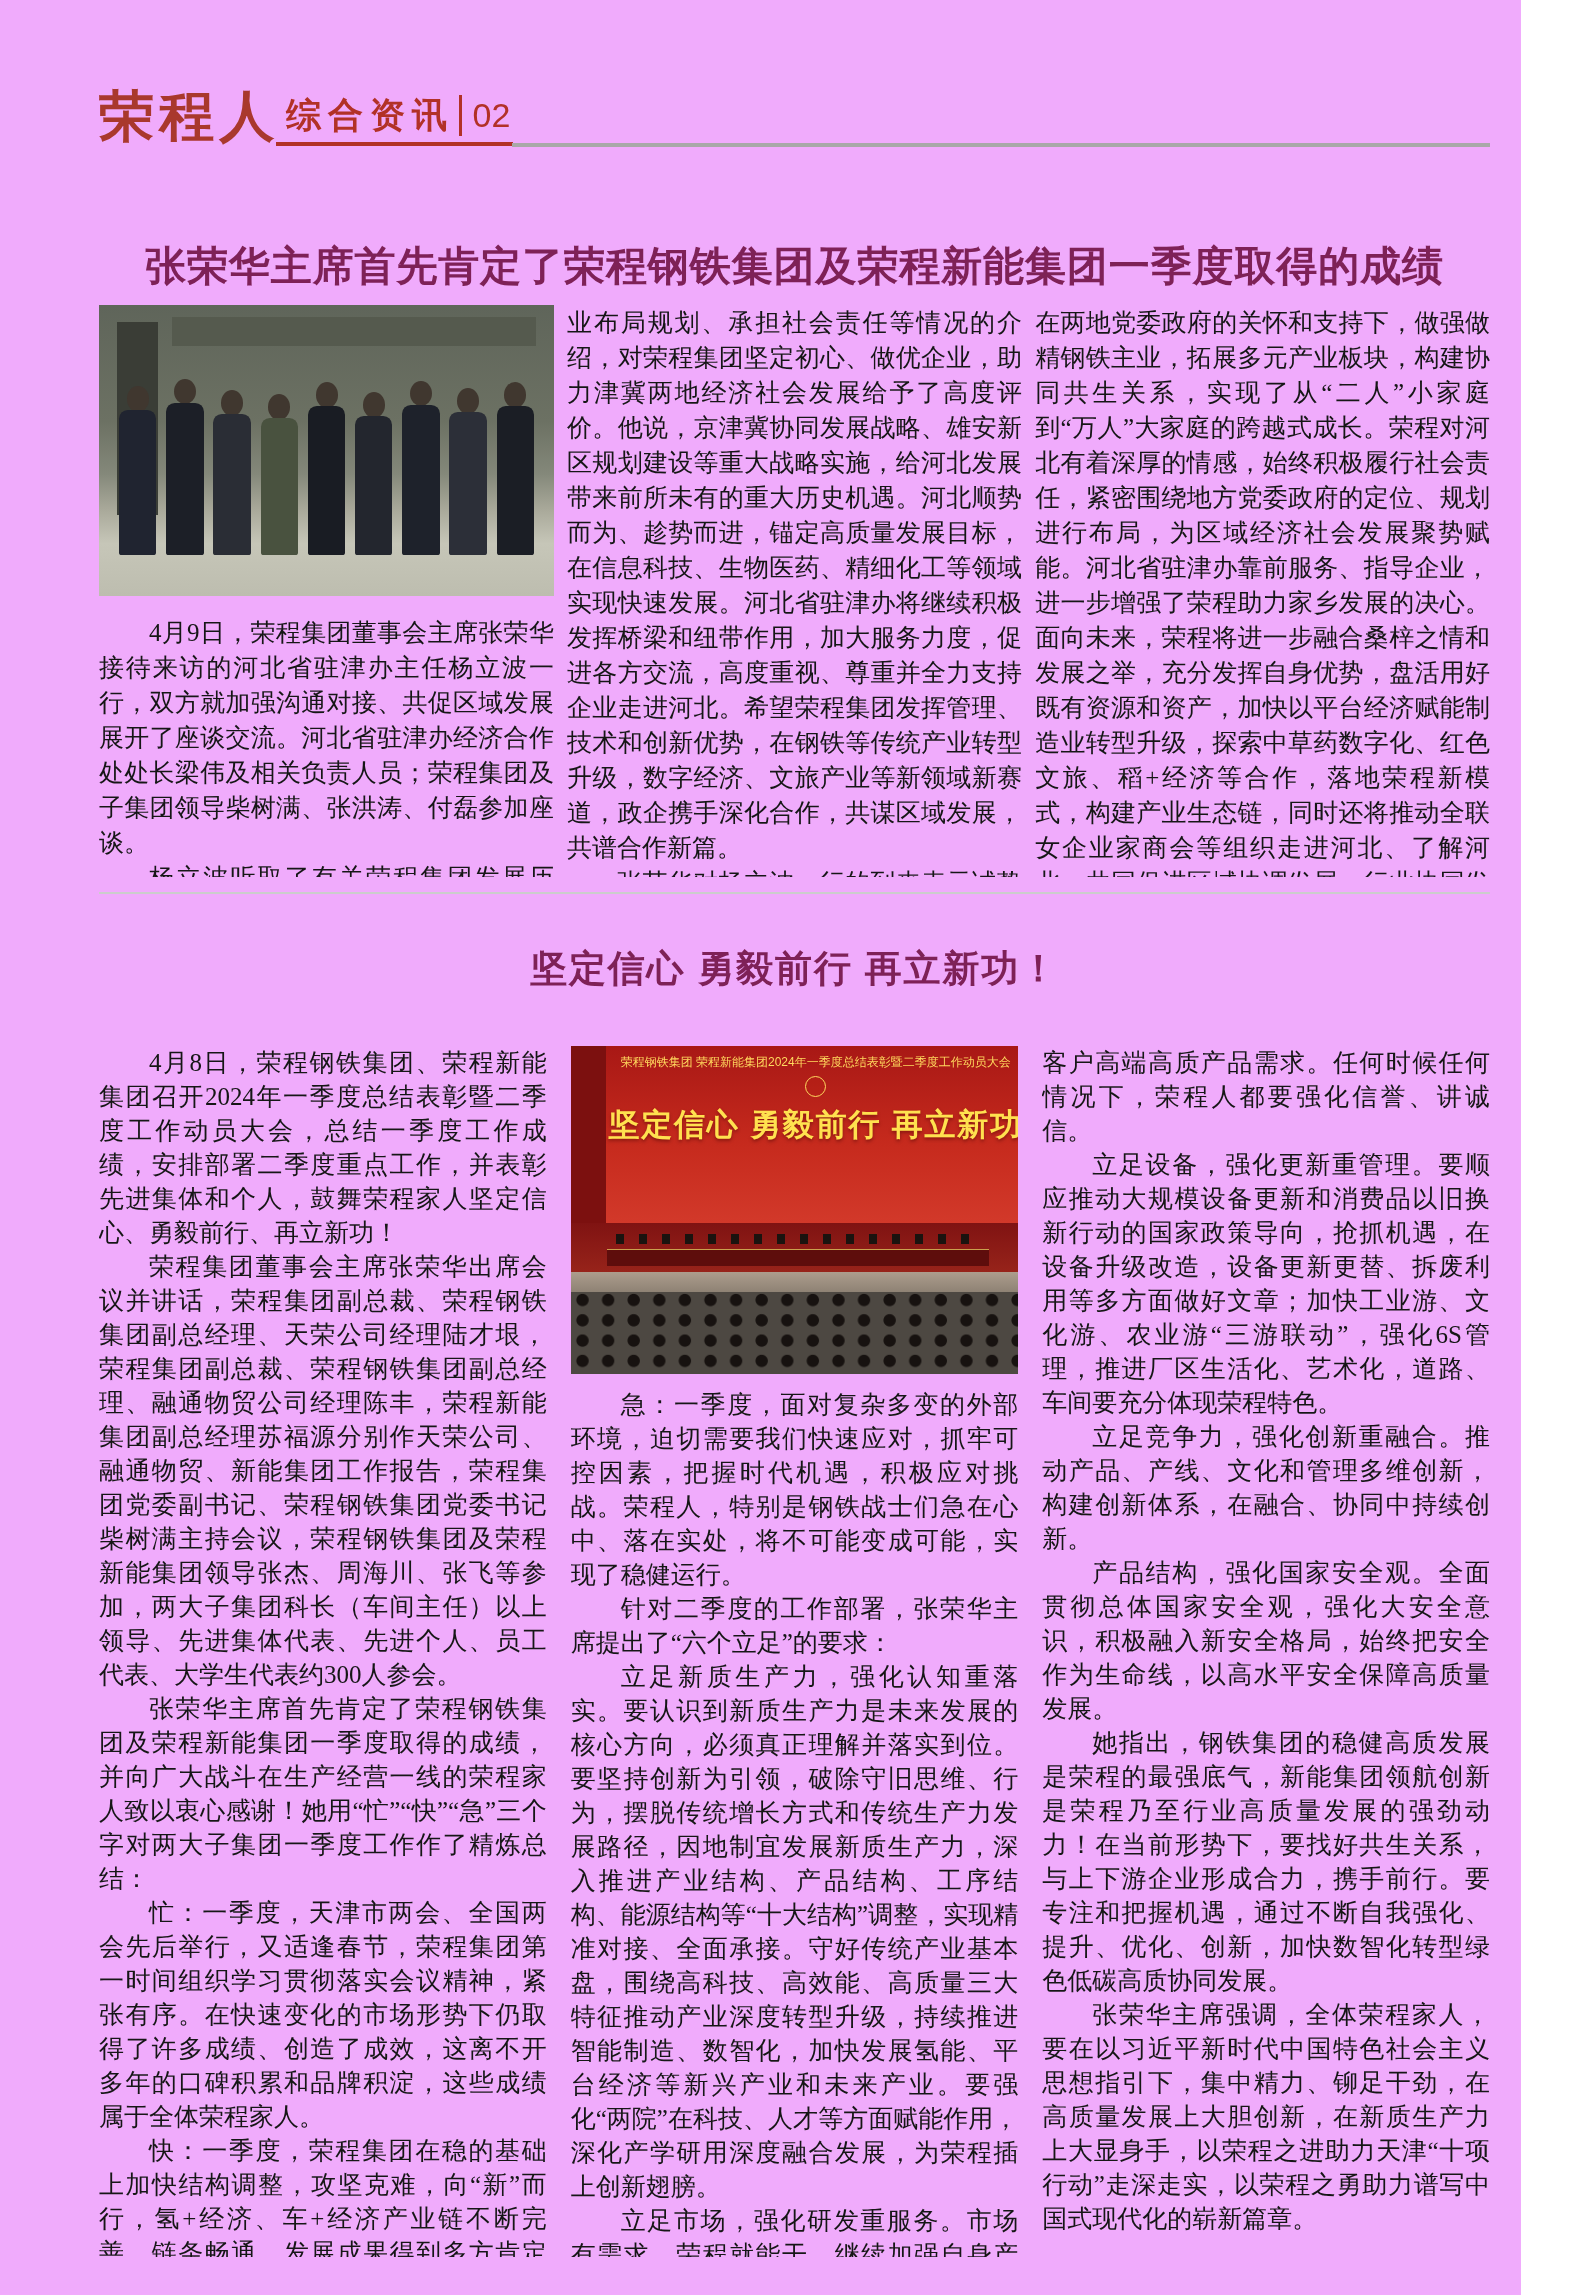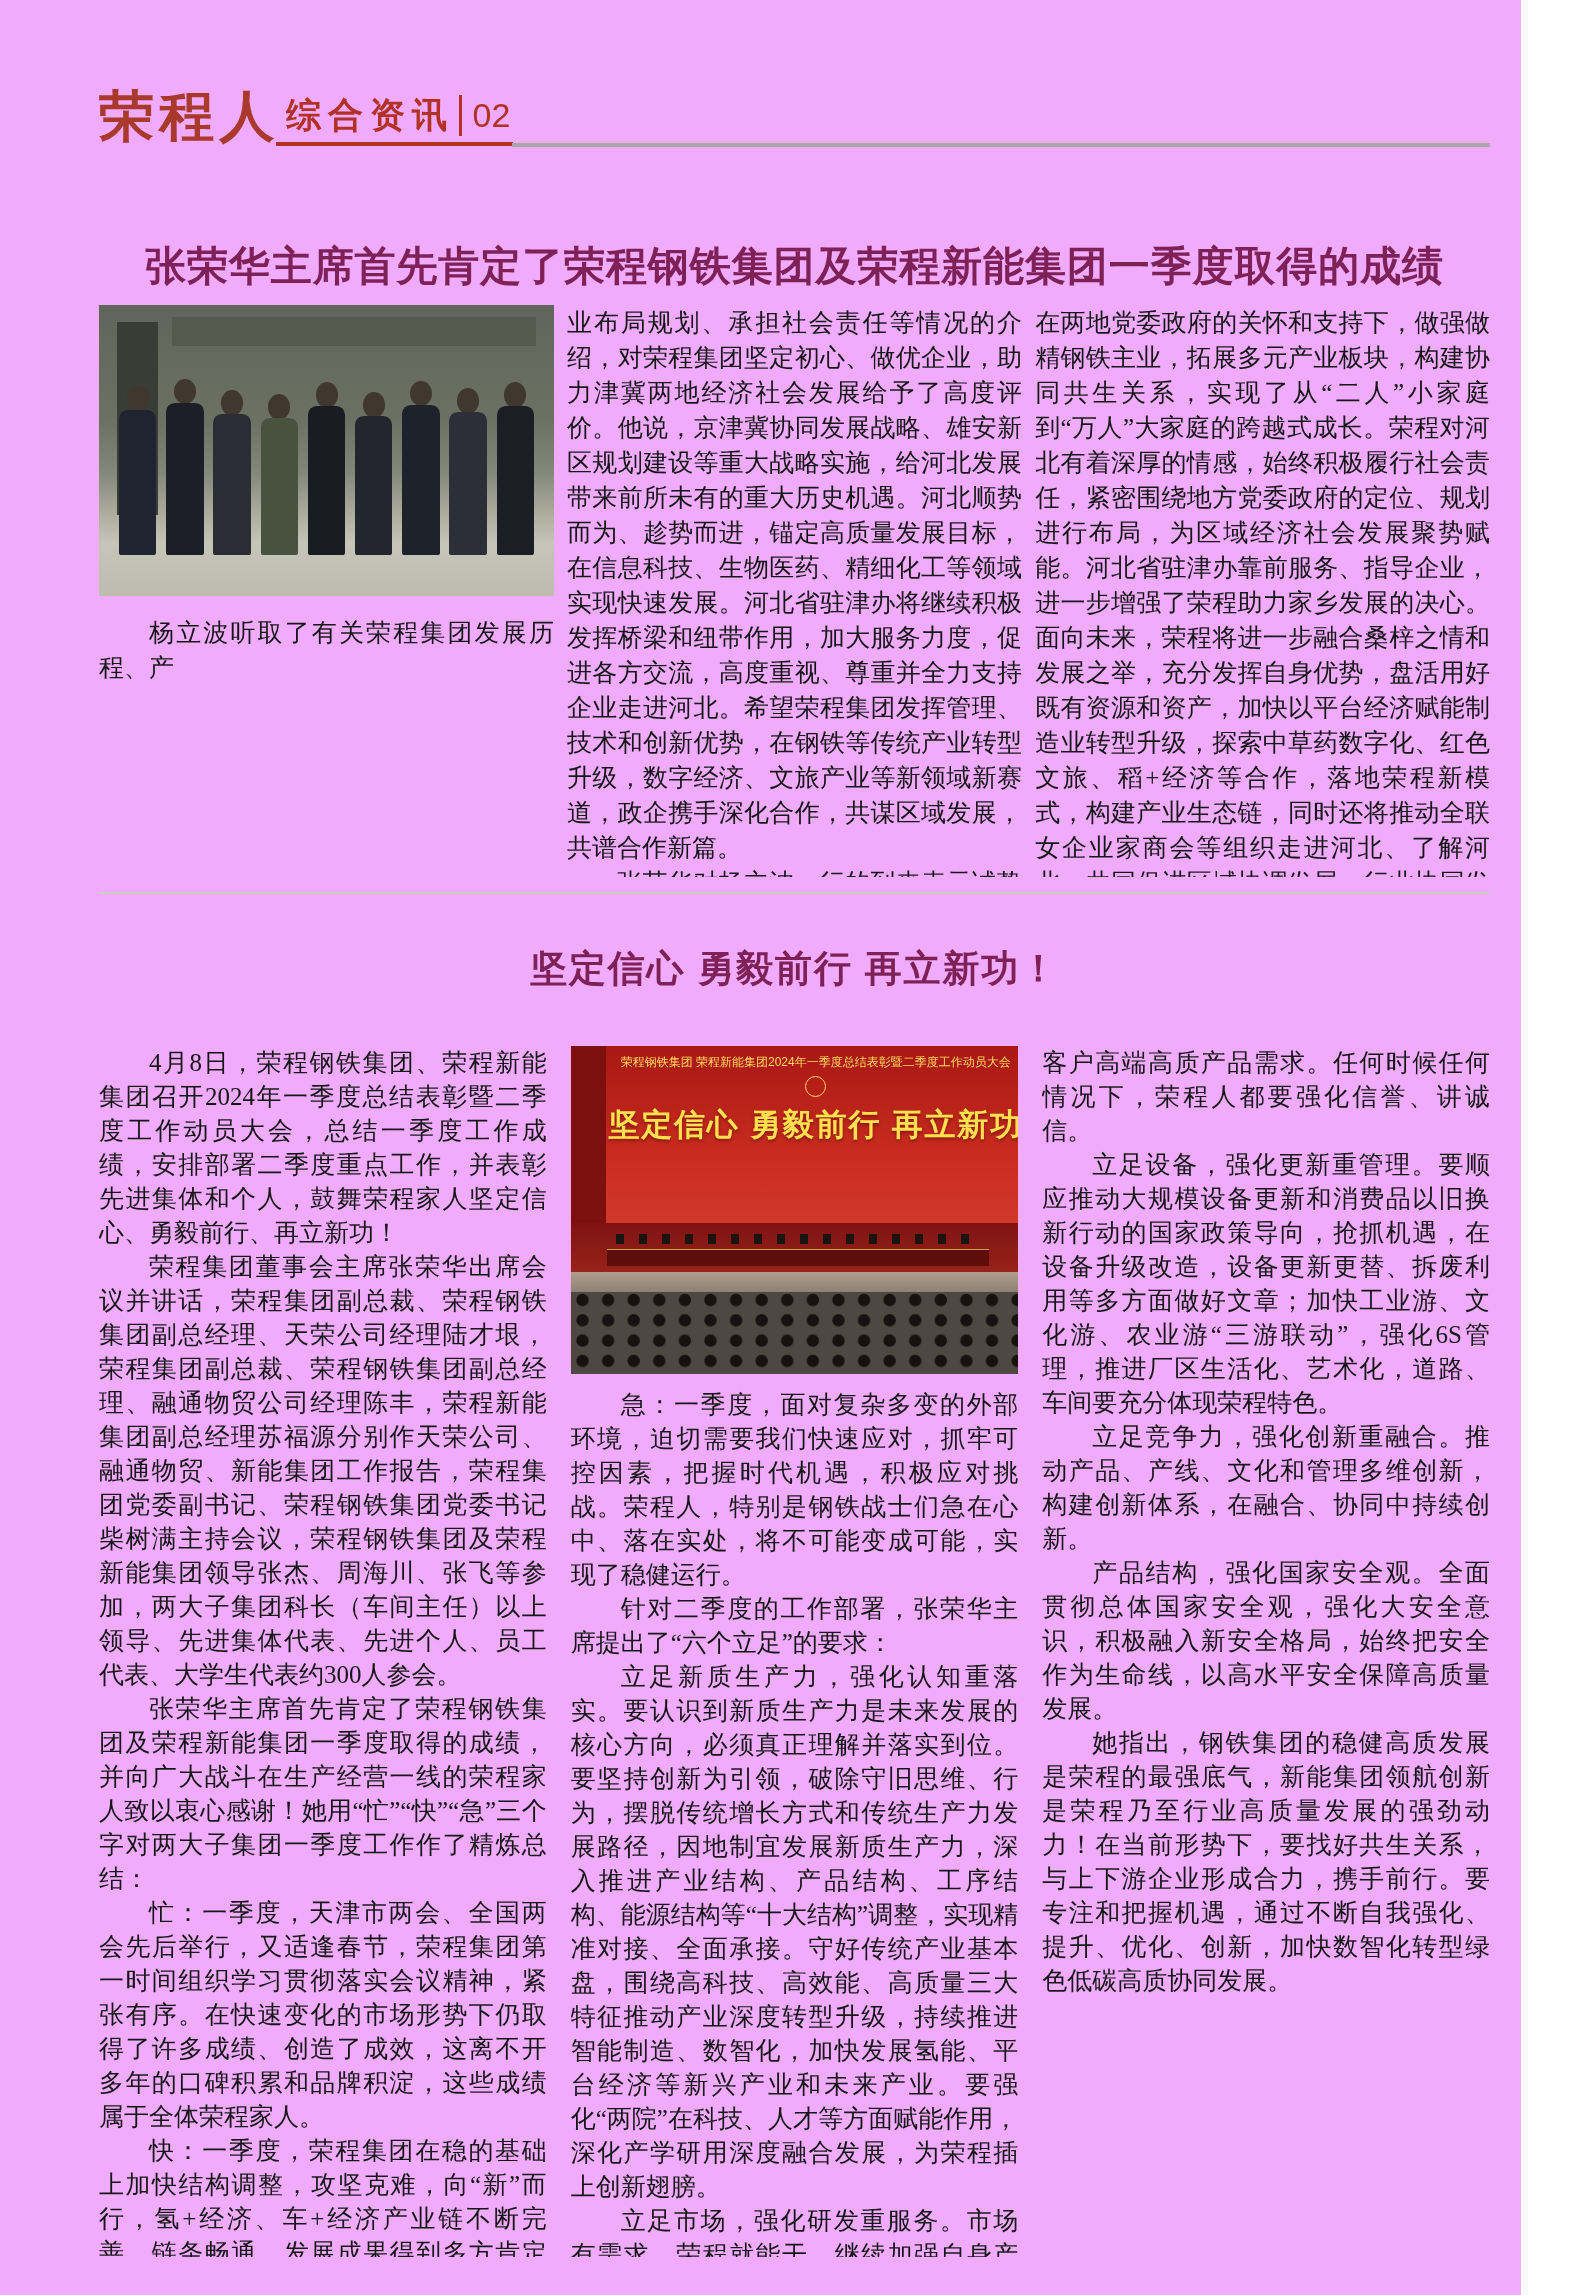--- a/index.html
+++ b/index.html
@@ -101,20 +101,21 @@
           <i class="fig" style="height:86%;--c:#2a2d35"></i>
           <i class="fig" style="height:84%;--c:#49523f"></i>
           <i class="fig" style="height:90%;--c:#191c23"></i>
           <i class="fig" style="height:85%;--c:#23262e"></i>
           <i class="fig" style="height:91%;--c:#1e222b"></i>
           <i class="fig" style="height:87%;--c:#2c2f38"></i>
           <i class="fig" style="height:90%;--c:#1b1e25"></i>
         </div>
       </div>
       <div>
+          <p class="para">4月9日，荣程集团董事会主席张荣华接待来访的河北省驻津办主任杨立波一行，双方就加强沟通对接、共促区域发展展开了座谈交流。河北省驻津办经济合作处处长梁伟及相关负责人员；荣程集团及子集团领导柴树满、张洪涛、付磊参加座谈。</p>
           <p class="para">杨立波听取了有关荣程集团发展历程、产</p>
         </div>
     </div>
     <div class="col">
         <p class="para cont">业布局规划、承担社会责任等情况的介绍，对荣程集团坚定初心、做优企业，助力津冀两地经济社会发展给予了高度评价。他说，京津冀协同发展战略、雄安新区规划建设等重大战略实施，给河北发展带来前所未有的重大历史机遇。河北顺势而为、趁势而进，锚定高质量发展目标，在信息科技、生物医药、精细化工等领域实现快速发展。河北省驻津办将继续积极发挥桥梁和纽带作用，加大服务力度，促进各方交流，高度重视、尊重并全力支持企业走进河北。希望荣程集团发挥管理、技术和创新优势，在钢铁等传统产业转型升级，数字经济、文旅产业等新领域新赛道，政企携手深化合作，共谋区域发展，共谱合作新篇。</p>
         <p class="para">张荣华对杨立波一行的到来表示诚挚欢迎。她说，荣程集团从河北唐山起步，发展于天津，</p>
       </div>
     <div class="col">
         <p class="para cont">在两地党委政府的关怀和支持下，做强做精钢铁主业，拓展多元产业板块，构建协同共生关系，实现了从“二人”小家庭到“万人”大家庭的跨越式成长。荣程对河北有着深厚的情感，始终积极履行社会责任，紧密围绕地方党委政府的定位、规划进行布局，为区域经济社会发展聚势赋能。河北省驻津办靠前服务、指导企业，进一步增强了荣程助力家乡发展的决心。面向未来，荣程将进一步融合桑梓之情和发展之举，充分发挥自身优势，盘活用好既有资源和资产，加快以平台经济赋能制造业转型升级，探索中草药数字化、红色文旅、稻+经济等合作，落地荣程新模式，构建产业生态链，同时还将推动全联女企业家商会等组织走进河北、了解河北，共同促进区域协调发展、行业协同发展，为京津冀协同发展、乡村全面振兴贡献力量。</p>
       </div>
@@ -149,17 +150,18 @@
           <p class="para">立足新质生产力，强化认知重落实。要认识到新质生产力是未来发展的核心方向，必须真正理解并落实到位。要坚持创新为引领，破除守旧思维、行为，摆脱传统增长方式和传统生产力发展路径，因地制宜发展新质生产力，深入推进产业结构、产品结构、工序结构、能源结构等“十大结构”调整，实现精准对接、全面承接。守好传统产业基本盘，围绕高科技、高效能、高质量三大特征推动产业深度转型升级，持续推进智能制造、数智化，加快发展氢能、平台经济等新兴产业和未来产业。要强化“两院”在科技、人才等方面赋能作用，深化产学研用深度融合发展，为荣程插上创新翅膀。</p>
           <p class="para">立足市场，强化研发重服务。市场有需求，荣程就能干，继续加强自身产品研发能力提升，又可以发挥产业链协同优势，满足下游</p>
         </div>
     </div>
     <div class="col">
         <p class="para cont">客户高端高质产品需求。任何时候任何情况下，荣程人都要强化信誉、讲诚信。</p>
         <p class="para">立足设备，强化更新重管理。要顺应推动大规模设备更新和消费品以旧换新行动的国家政策导向，抢抓机遇，在设备升级改造，设备更新更替、拆废利用等多方面做好文章；加快工业游、文化游、农业游“三游联动”，强化6S管理，推进厂区生活化、艺术化，道路、车间要充分体现荣程特色。</p>
         <p class="para">立足竞争力，强化创新重融合。推动产品、产线、文化和管理多维创新，构建创新体系，在融合、协同中持续创新。</p>
         <p class="para">产品结构，强化国家安全观。全面贯彻总体国家安全观，强化大安全意识，积极融入新安全格局，始终把安全作为生命线，以高水平安全保障高质量发展。</p>
         <p class="para">她指出，钢铁集团的稳健高质发展是荣程的最强底气，新能集团领航创新是荣程乃至行业高质量发展的强劲动力！在当前形势下，要找好共生关系，与上下游企业形成合力，携手前行。要专注和把握机遇，通过不断自我强化、提升、优化、创新，加快数智化转型绿色低碳高质协同发展。</p>
+        <p class="para">张荣华主席强调，全体荣程家人，要在以习近平新时代中国特色社会主义思想指引下，集中精力、铆足干劲，在高质量发展上大胆创新，在新质生产力上大显身手，以荣程之进助力天津“十项行动”走深走实，以荣程之勇助力谱写中国式现代化的崭新篇章。</p>
       </div>
   </div>
 
 </div>
 
 
 </body></html>

